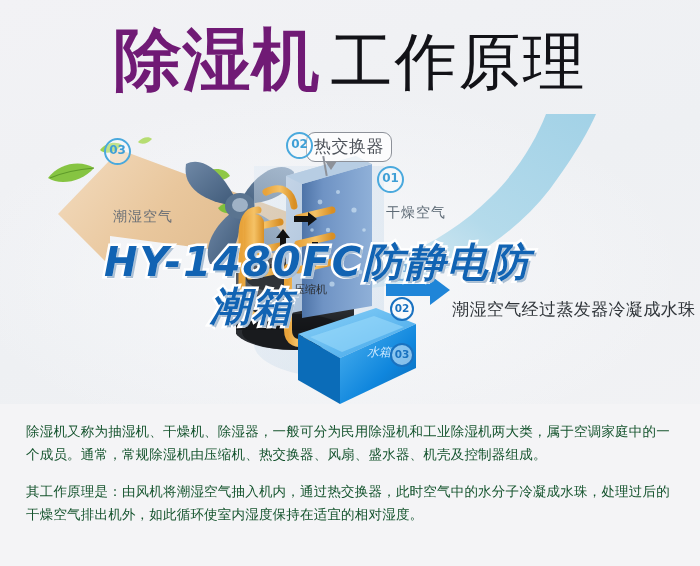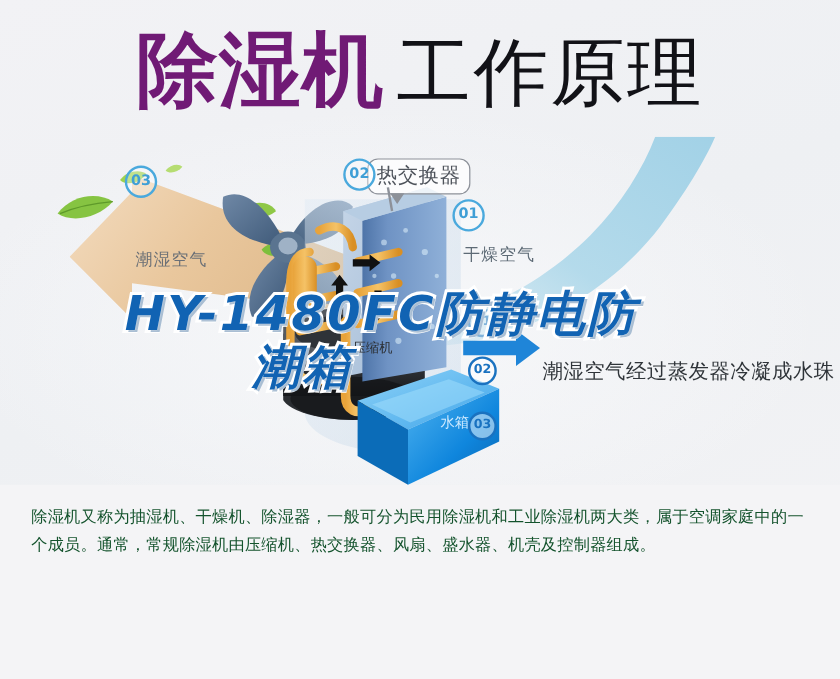--- a/index.html
+++ b/index.html
@@ -340,21 +340,21 @@
     <div class="callout" style="left:306px; top:14px;">热交换器</div>
     <div class="callout-stem" style="left:324px; top:38px; height:20px; transform:rotate(-10deg);"></div>
 
     <div class="num-badge" style="left:104px; top:20px;">03</div>
     <div class="num-badge" style="left:286px; top:14px;">02</div>
     <div class="num-badge" style="left:377px; top:48px;">01</div>
 
     <div class="cn-label" style="left:113px; top:90px; font-size:14px; color:#6a6f76;">潮湿空气</div>
     <div class="cn-label" style="left:386px; top:86px; font-size:14px; color:#5d6a75;">干燥空气</div>
     <div class="cn-label" style="left:266px; top:164px; font-size:11px; color:#2c2f33; letter-spacing:0;padding-left:28px;">压缩机</div>
-    <div class="cn-label" style="left:367px; top:226px; font-size:12px; color:#cfeaff; letter-spacing:0;">水箱</div>
+    <div class="cn-label" style="left:367px; top:226px; font-size:12px; color:#cfeaff; letter-spacing:0;font-style:italic;">水箱</div>
 
   </div>
 
   <div class="bullets">
     <div class="bullet dim">
       <div class="bnum">01</div>
       <div class="btxt">潮湿空气由下部进风口吸入机内</div>
     </div>
     <div class="bullet" style="height:46px;">
       <div class="bnum">02</div>
@@ -365,15 +365,16 @@
     </div>
   </div>
 
   <div class="overlay">
     <span>HY-1480FC防静电防</span>
     <span class="l2">潮箱</span>
   </div>
 
   <div class="paras">
     <p>除湿机又称为抽湿机、干燥机、除湿器，一般可分为民用除湿机和工业除湿机两大类，属于空调家庭中的一个成员。通常，常规除湿机由压缩机、热交换器、风扇、盛水器、机壳及控制器组成。</p>
+    <p>其工作原理是：由风机将潮湿空气抽入机内，通过热交换器，此时空气中的水分子冷凝成水珠，处理过后的干燥空气排出机外，如此循环使室内湿度保持在适宜的相对湿度。</p>
   </div>
 
 </div>
 
 </body></html>

